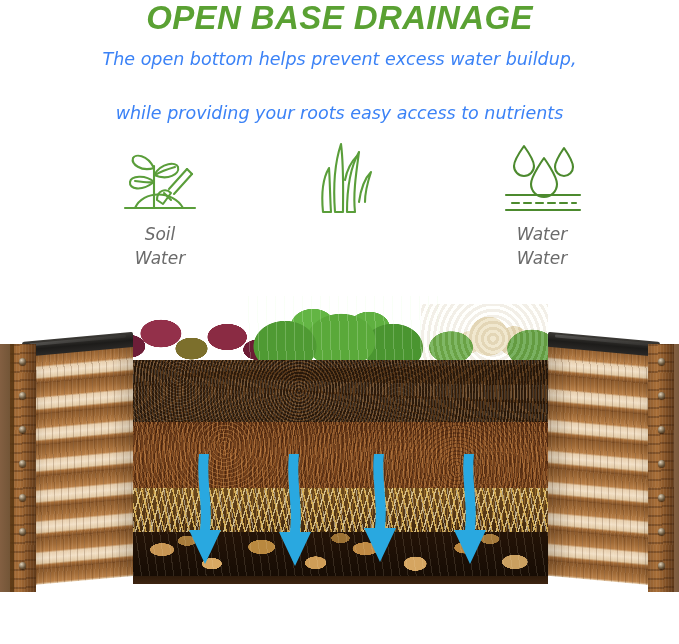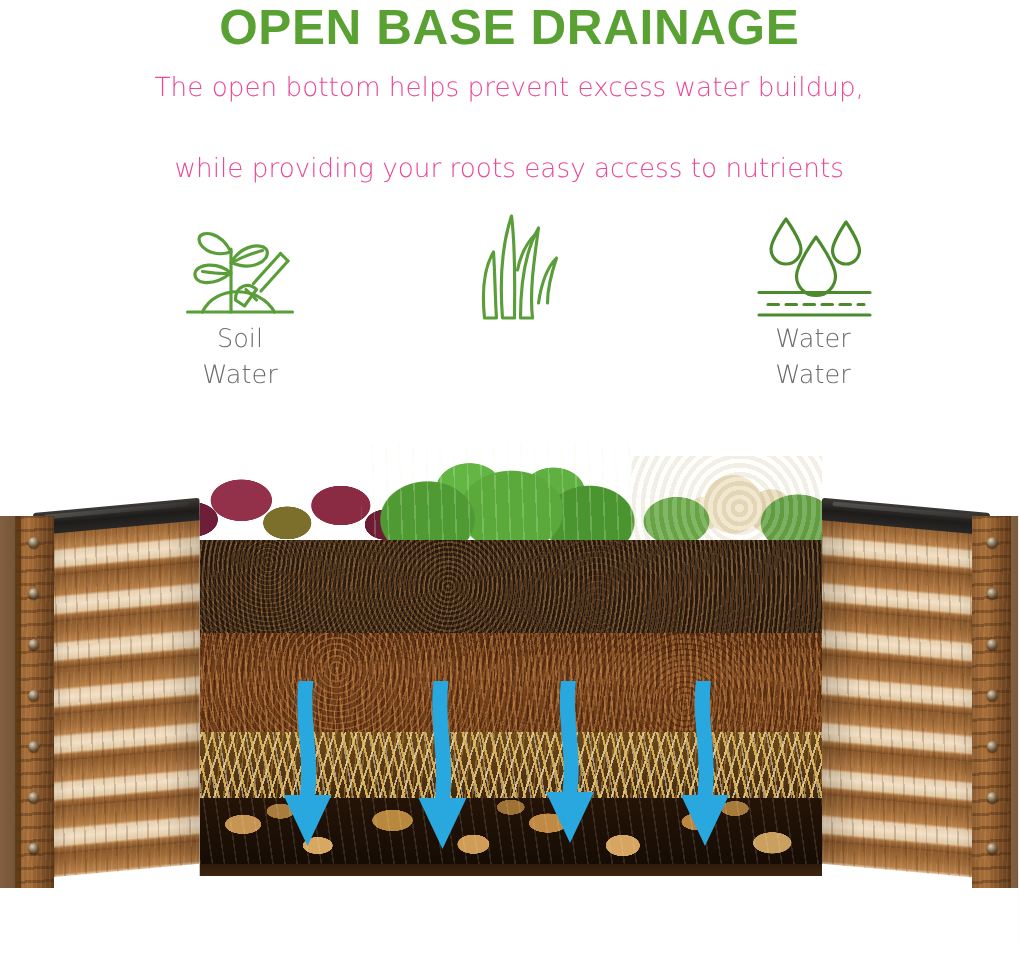--- a/index.html
+++ b/index.html
@@ -3,47 +3,47 @@
 <meta charset="utf-8">
 <style>
   html,body{margin:0;padding:0;}
   body{
     width:679px;height:644px;
     background:#ffffff;
     font-family:"Liberation Sans", sans-serif;
     overflow:hidden;
     position:relative;
   }
-  #page{position:relative;width:679px;height:644px;overflow:hidden;background:#fff;}
+  #page{position:relative;width:679px;height:644px;overflow:hidden;background:#fff;font-style:italic;}
 
   
   .header{position:absolute;left:0;top:0;width:679px;text-align:center;}
   .title{
     font-size:33px;line-height:36px;font-weight:700;
     color:#5aa133;letter-spacing:.4px;
     margin:0;padding-top:0px;
     font-family:"Liberation Sans", sans-serif;
   }
   .subtitle{
     margin:10px 0 0 0;
     font-size:17.5px;line-height:26px;
-    color:#ec4899;font-weight:300;
+    color:#3b82f6;font-weight:300;
     font-family:"DejaVu Sans", sans-serif;
   }
   .subtitle .l2{display:block;margin-top:28px;}
 
   
   .features{position:absolute;left:0;top:134px;width:679px;height:150px;}
   .feature{position:absolute;width:170px;text-align:center;}
   .f1{left:75px;}
   .f2{left:258px;}
   .f3{left:457px;}
   .feature .ficon{height:80px;display:flex;align-items:flex-end;justify-content:center;}
   .feature .flabel{
-    margin-top:0;
+    margin-top:8px;
     font-size:17px;line-height:24px;color:#6b6b6b;font-weight:300;
     font-family:"DejaVu Sans", sans-serif;
   }
   .feature .flabel .w2{display:block;}
 
   
   .scene{position:absolute;left:0;top:284px;width:679px;height:360px;overflow:hidden;background:#fff;}
 
   
   .ground{

